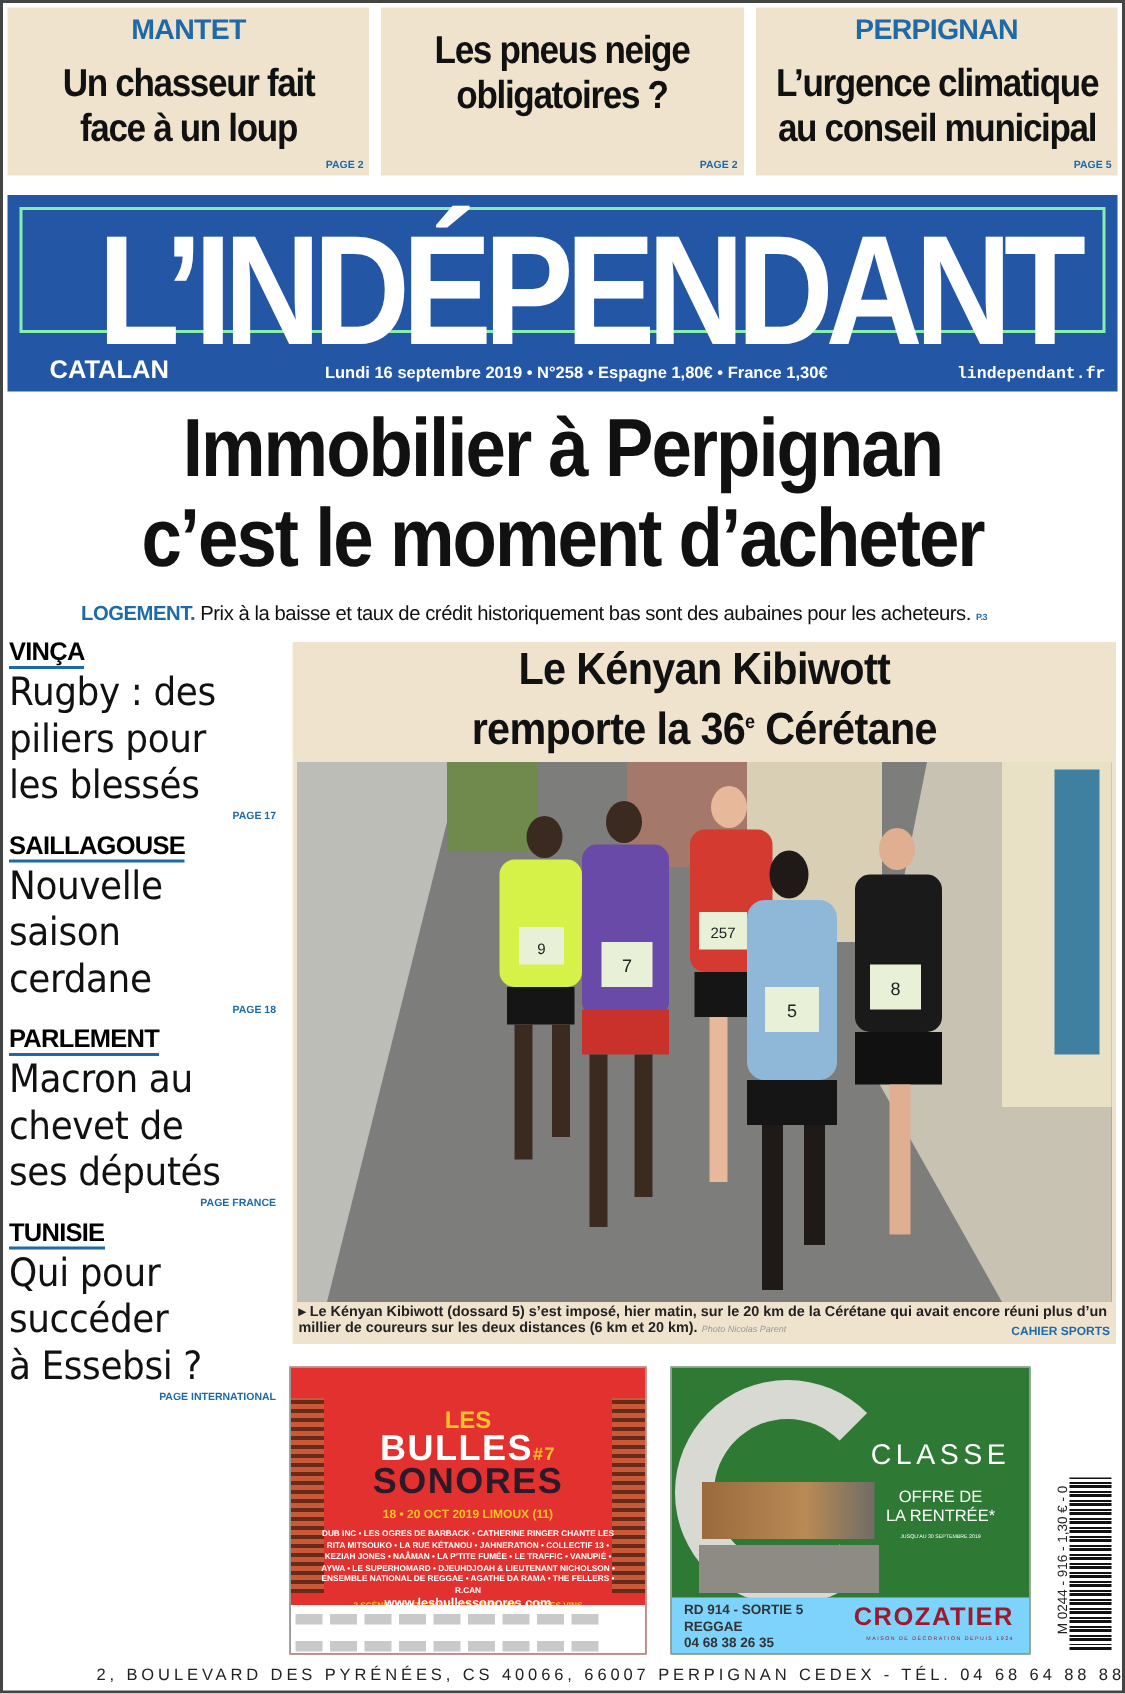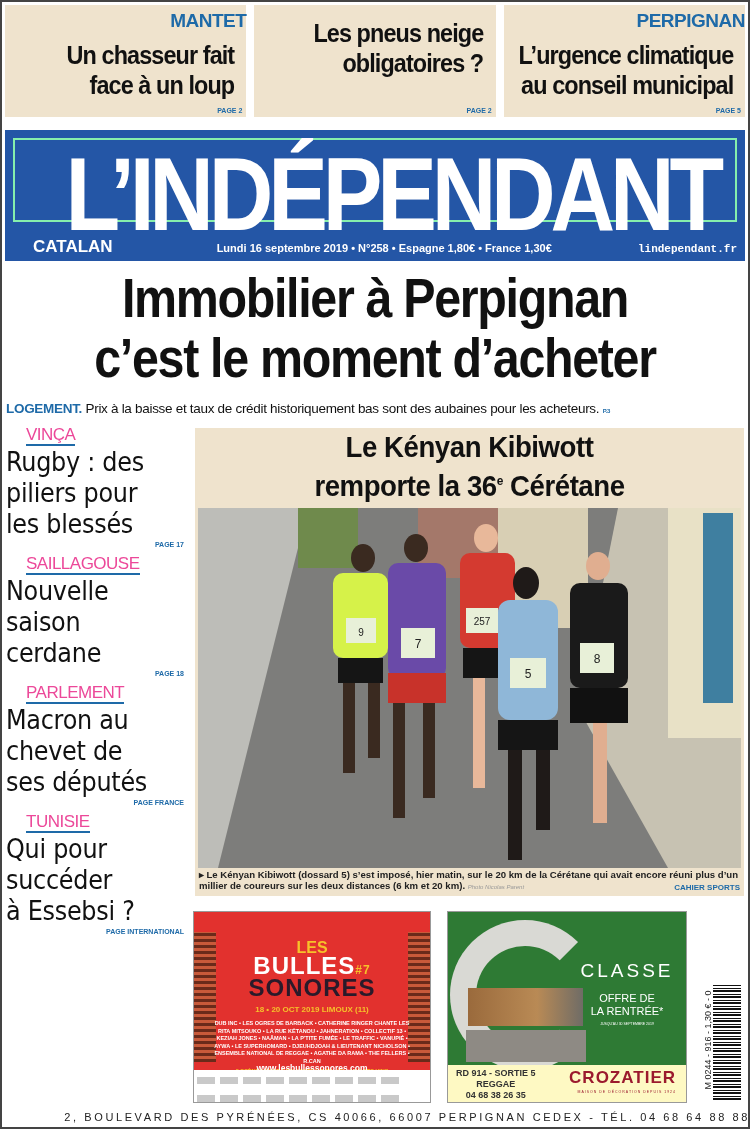--- a/index.html
+++ b/index.html
@@ -2,44 +2,44 @@
 <html><head>
 <meta charset="utf-8">
 <style>
   * { box-sizing: border-box; margin: 0; padding: 0; }
   html, body { width: 750px; height: 1129px; overflow: hidden; background: #ffffff; }
   body { font-family: "Liberation Sans", sans-serif; color: #111; position: relative; }
   .frame { position: absolute; left: 0; top: 0; width: 750px; height: 1129px; border: 2px solid #444; pointer-events: none; }
 
   
   .teasers { position: absolute; top: 5px; left: 5px; right: 5px; height: 112px; display: flex; gap: 8px; }
-  .teaser { background: #efe3cd; flex: 1; position: relative; text-align: right; padding-top: 5px; }
+  .teaser { background: #efe3cd; flex: 1; position: relative; text-align: center; padding-top: 5px; }
   .teaser .kicker { color: #1e6aa8; font-weight: bold; font-size: 19px; letter-spacing: -0.5px; font-family: "Liberation Sans", sans-serif; }
   .teaser .title { font-weight: bold; font-size: 26px; line-height: 30px; letter-spacing: -1px; margin-top: 8px; font-family: "Liberation Sans", sans-serif; transform: scaleX(0.9); }
   .teaser .page { position: absolute; right: 4px; bottom: 3px; color: #1e6aa8; font-weight: bold; font-size: 7px; }
 
   
   .masthead { position: absolute; top: 130px; left: 5px; right: 5px; height: 131px; background: #2456a6; }
   .masthead .logo-inner { position: absolute; left: 8px; right: 8px; top: 8px; height: 84px; border: 2px solid #86efac; }
   .masthead .logo { position: absolute; left: 0; right: 0; top: 4px; text-align: center; color: #fff; font-weight: bold; font-size: 104px; line-height: 100px; letter-spacing: -6px; font-family: "Liberation Sans", sans-serif; transform: scaleX(0.86); transform-origin: center; }
   .masthead .sub { position: absolute; left: 8px; right: 8px; bottom: 4px; display: flex; align-items: baseline; color: #fff; font-weight: bold; }
   .masthead .edition { font-size: 17px; margin-left: 20px; }
   .masthead .info { font-size: 11px; margin-left: 76px; flex: 1; padding-left: 28px; }
   .masthead .site { font-size: 11px; font-family: Liberation Mono, monospace; }
 
   
   .headline { position: absolute; top: 268px; left: 0; right: 0; text-align: center; font-weight: bold; font-size: 55px; line-height: 60px; letter-spacing: -1.5px; transform: scaleX(0.88); font-family: "Liberation Sans", sans-serif; }
   .standfirst { position: absolute; top: 401px; left: 6px; right: 6px; font-size: 13.5px; letter-spacing: -0.3px; white-space: nowrap; }
-  .standfirst .kick { color: #1e6aa8; font-weight: bold; }
+  .standfirst .kick { color: #1e6aa8; font-weight: bold; margin-left: 48px; }
   .standfirst .pg { color: #1e6aa8; font-size: 6px; font-weight: bold; }
 
   
   .leftcol { position: absolute; top: 425px; left: 6px; width: 178px; }
   .brief { margin-bottom: 6px; position: relative; }
-  .brief .kicker { display: inline-block; color: #ec4899; font-weight: normal; font-size: 17px; letter-spacing: -0.5px; border-bottom: 2px solid #1e6aa8; line-height: 19px; margin-left: 20px; }
+  .brief .kicker { display: inline-block; color: #000000; font-weight: bold; font-size: 17px; letter-spacing: -0.5px; border-bottom: 2px solid #1e6aa8; line-height: 19px; }
   .brief .title { font-size: 26px; line-height: 31px; letter-spacing: -0.3px; margin-top: 1px; font-family: "DejaVu Sans", sans-serif; transform: scaleX(0.92); transform-origin: left; white-space: nowrap; }
   .brief .page { text-align: right; color: #1e6aa8; font-weight: bold; font-size: 7px; margin-top: 1px; }
 
   
   .sports { position: absolute; top: 428px; left: 195px; right: 6px; height: 468px; background: #efe3cd; }
   .sports .title { text-align: center; font-weight: bold; font-size: 30px; line-height: 34px; padding-top: 2px; letter-spacing: -0.5px; transform: scaleX(0.92); }
   .sports .title sup { font-size: 13px; }
   .photo { position: absolute; top: 80px; left: 3px; right: 3px; height: 360px; overflow: hidden; background: #8a8a88; }
   .caption { position: absolute; left: 4px; right: 4px; bottom: 3px; font-size: 9.6px; line-height: 11px; font-weight: bold; color: #222; }
   .caption .credit { font-weight: normal; font-style: italic; color: #999; font-size: 6px; }
@@ -58,21 +58,21 @@
   .ad1 .sponsors span { display: inline-block; width: 18px; height: 7px; margin: 4px 2px 0 3px; background: #c9c9c9; }
   .ad1 .side { position: absolute; top: 20px; width: 22px; height: 130px; background: repeating-linear-gradient(0deg, #6a2a1a 0 3px, #c85a3a 3px 6px); }
 
   .ad2 { position: absolute; top: 911px; left: 447px; width: 240px; height: 192px; border: 1px solid #999; background: #2e7a34; overflow: hidden; }
   .ad2 .arc { position: absolute; left: 2px; top: 8px; width: 150px; height: 150px; border-radius: 50%; border: 26px solid #d9d9d4; border-right-color: transparent; }
   .ad2 .furniture { position: absolute; left: 20px; top: 76px; width: 115px; height: 38px; background: linear-gradient(90deg, #9a6a3c, #b98a55 60%, #6f6c66); }
   .ad2 .rug { position: absolute; left: 18px; top: 118px; width: 120px; height: 32px; background: #8e8a84; }
   .ad2 .classe { position: absolute; top: 48px; left: 120px; right: 0; text-align: center; color: #fff; font-size: 19px; letter-spacing: 3px; }
   .ad2 .offre { position: absolute; top: 80px; left: 120px; right: 0; text-align: center; color: #fff; font-size: 11px; line-height: 13px; }
   .ad2 .until { position: absolute; top: 110px; left: 120px; right: 0; text-align: center; color: #fff; font-size: 3.5px; }
-  .ad2 .footer { position: absolute; bottom: 0; left: 0; right: 0; height: 37px; background: #fef9c3; text-align: center; }
+  .ad2 .footer { position: absolute; bottom: 0; left: 0; right: 0; height: 37px; background: #7dd3fc; }
   .ad2 .addr { position: absolute; left: 8px; top: 3px; font-size: 9px; line-height: 11px; font-weight: bold; color: #333; }
   .ad2 .brand { position: absolute; right: 10px; top: 3px; font-size: 17px; font-weight: bold; color: #9b1a2e; letter-spacing: 1px; }
   .ad2 .tag { position: absolute; right: 10px; top: 25px; font-size: 3.5px; color: #9b1a2e; letter-spacing: 1px; }
 
   .barcode { position: absolute; top: 985px; left: 697px; width: 44px; height: 115px; }
   .barcode .bars { position: absolute; right: 0; top: 0; width: 28px; height: 115px; background: repeating-linear-gradient(0deg, #111 0 2px, #fff 2px 3px, #111 3px 4px, #fff 4px 6px); }
   .barcode .code { position: absolute; left: -44px; top: 50px; width: 110px; transform: rotate(-90deg); font-size: 9px; color: #222; text-align: center; }
 
   .address { position: absolute; bottom: 6px; left: 0; right: 0; text-align: right; font-size: 11px; letter-spacing: 2.6px; color: #222; }
 </style>

